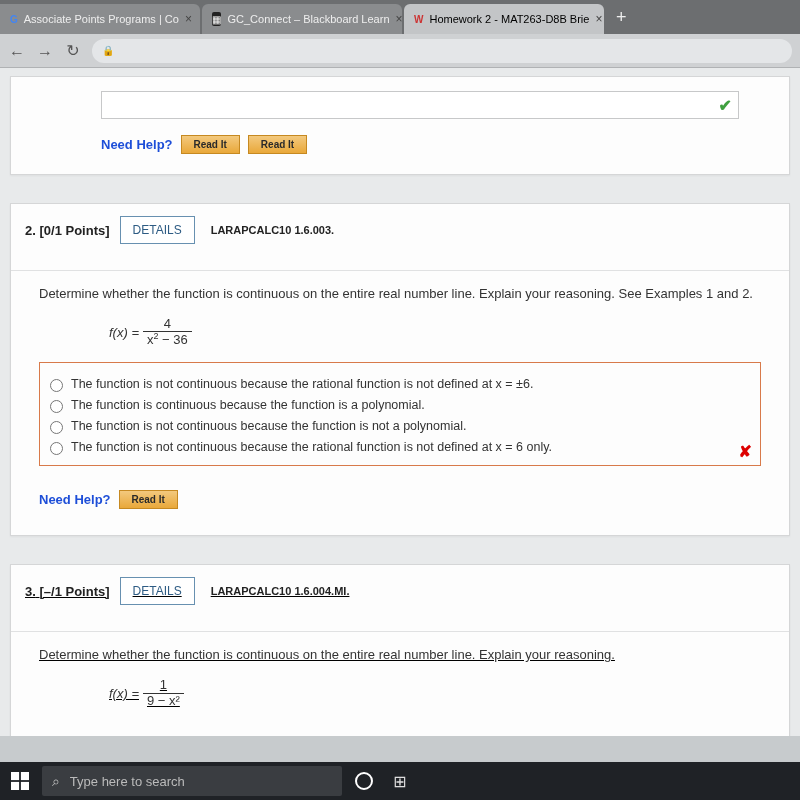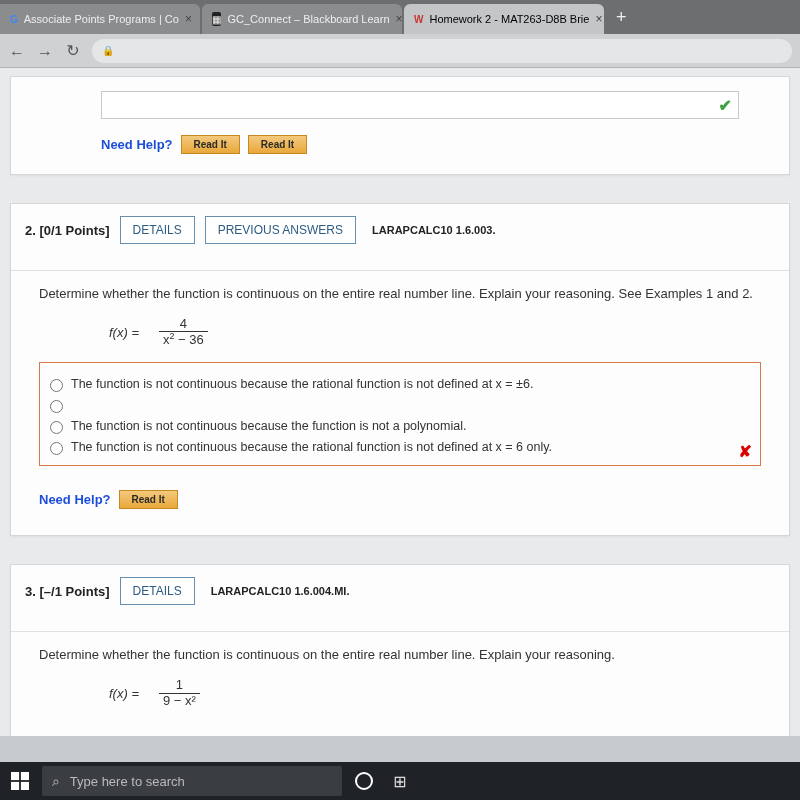--- a/index.html
+++ b/index.html
@@ -37,21 +37,21 @@
   .check { position:absolute; right:6px; top:4px; color:#3fa03f; font-size:16px; font-weight:bold;}
   .help-row { display:flex; align-items:center; gap:8px; margin:16px 0 6px 90px;}
   .need-help { color:#1d4ed8; font-weight:bold; font-size:13px;}
   .hbtn { background:linear-gradient(#f3c97e,#e9a83a); border:1px solid #c68921; font-size:10px; font-weight:bold; padding:3px 12px; color:#2a2a2a; cursor:pointer;}
   .qhead { display:flex; align-items:center; gap:10px; padding:12px 14px 26px 14px; border-bottom:1px solid #e0e1e2;}
   .qnum { font-weight:bold; font-size:13px; color:#222;}
   .qbtn { border:1px solid #6790b0; color:#2d5b83; background:#fff; font-size:12px; padding:6px 12px; cursor:pointer;}
   .qref { font-size:11px; font-weight:bold; color:#222; margin-left:6px;}
   .qbody { padding:14px 28px 6px 28px; font-size:13px; color:#333;}
   .prompt { margin-bottom:14px; line-height:1.4;}
-  .func { font-style:italic; margin:0 0 14px 70px; display:flex; align-items:center; gap:20px;}
+  .func { font-style:italic; margin:0 0 14px 70px; display:flex; align-items:center; gap:4px;}
   .frac { display:inline-block; text-align:center; vertical-align:middle; line-height:1.1; font-style:normal;}
   .frac .num { display:block; border-bottom:1px solid #333; padding:0 4px;}
   .frac .den { display:block; padding:0 4px;}
   .sup { font-size:9px; vertical-align:super;}
   .opts { border:1px solid #d87a4a; padding:8px 10px 4px 10px; position:relative;}
   .opt { display:flex; align-items:flex-start; gap:8px; font-size:12.5px; color:#333; margin:6px 0;}
   .opt input { margin-top:2px; accent-color:#2a7bd1;}
   .wrongx { position:absolute; right:8px; bottom:4px; color:#d00; font-weight:bold; font-size:16px;}
 
   
@@ -109,58 +109,58 @@
         <button class="hbtn">Read It</button>
       </div>
     </div>
 
     <div class="card">
       <div class="qhead">
         <span class="qnum">
           <span>2.</span>&nbsp;<span>[0/1 Points]</span>
         </span>
         <button class="qbtn">DETAILS</button>
-        <button class="qbtn">PREVIOUS ANSWERS</button>
         <span class="qref">LARAPCALC10 1.6.003.</span>
       </div>
       <div class="qbody">
         <div class="prompt">Determine whether the function is continuous on the entire real number line. Explain your reasoning. See Examples 1 and 2.</div>
         <div class="func">
           <span>f(x) = </span>
           <span class="frac">
             <span class="num">4</span>
             <span class="den"><span>x</span><span class="sup">2</span><span> − 36</span></span>
           </span>
         </div>
         <div class="opts">
           <label class="opt">
               <input type="radio" name="q2" style="">
               <span>The function is not continuous because the rational function is not defined at x = ±6.</span>
             </label>
           <label class="opt">
               <input type="radio" name="q2" style="">
+              <span>The function is continuous because the function is a polynomial.</span>
             </label>
           <label class="opt">
               <input type="radio" name="q2" style="">
               <span>The function is not continuous because the function is not a polynomial.</span>
             </label>
           <label class="opt">
               <input type="radio" name="q2" style="">
               <span>The function is not continuous because the rational function is not defined at x = 6 only.</span>
             </label>
           <span class="wrongx">✘</span>
         </div>
         <div class="help-row" style="margin-left:0; margin-top:24px;">
           <span class="need-help">Need Help?</span>
           <button class="hbtn">Read It</button>
         </div>
       </div>
     </div>
 
-    <div class="card" style="margin-bottom:0;">
+    <div class="card" style="margin-bottom:0;text-decoration:underline;">
       <div class="qhead">
         <span class="qnum">
           <span>3.</span>&nbsp;<span>[–/1 Points]</span>
         </span>
         <button class="qbtn">DETAILS</button>
         <span class="qref">LARAPCALC10 1.6.004.MI.</span>
       </div>
       <div class="qbody">
         <div class="prompt">Determine whether the function is continuous on the entire real number line. Explain your reasoning.</div>
         <div class="func">

